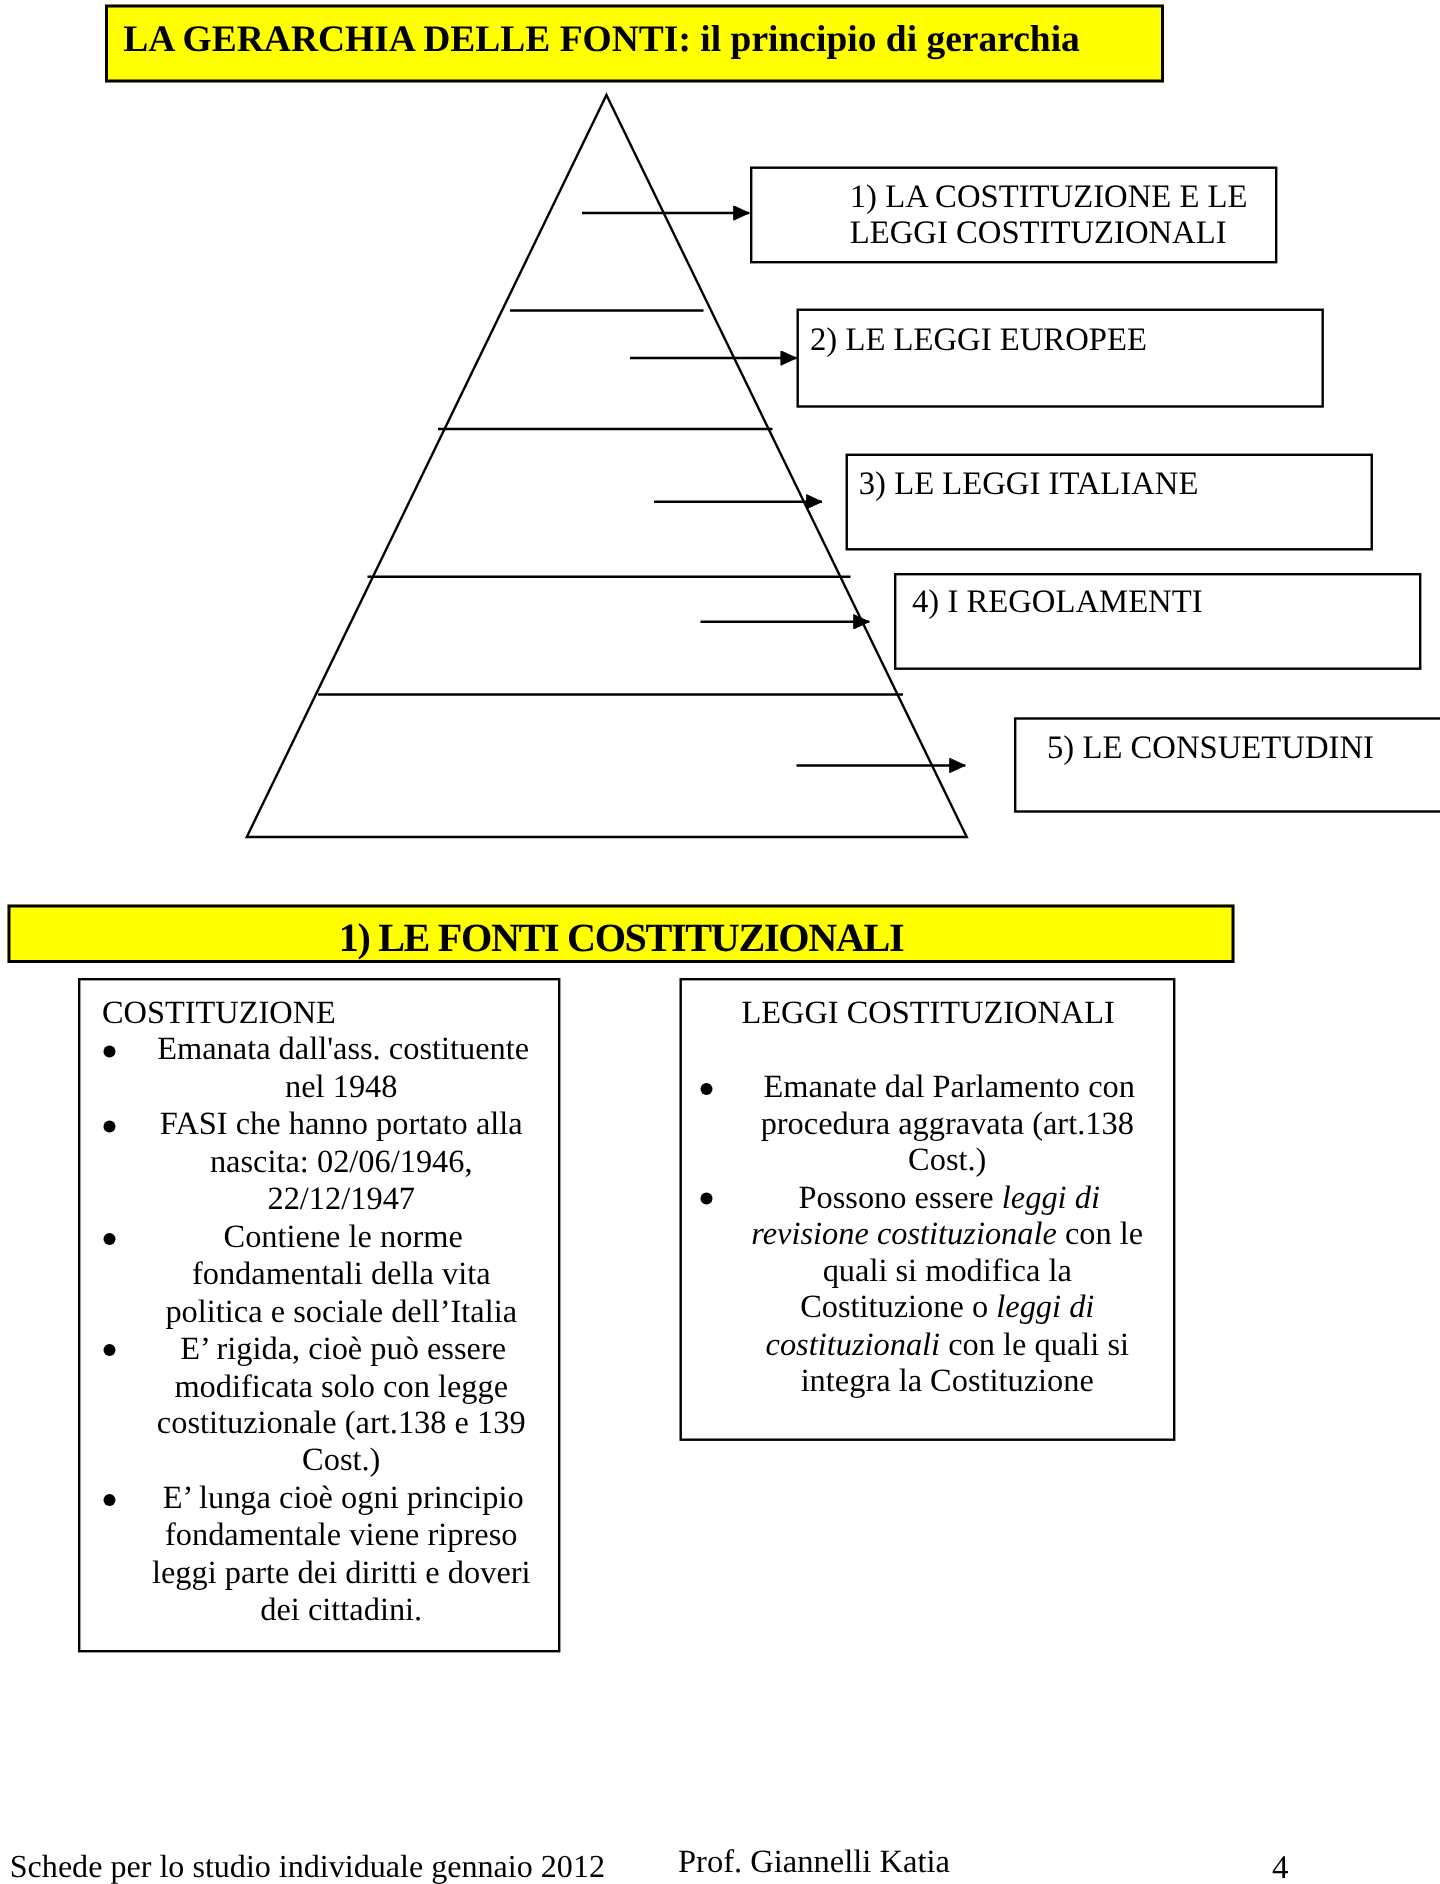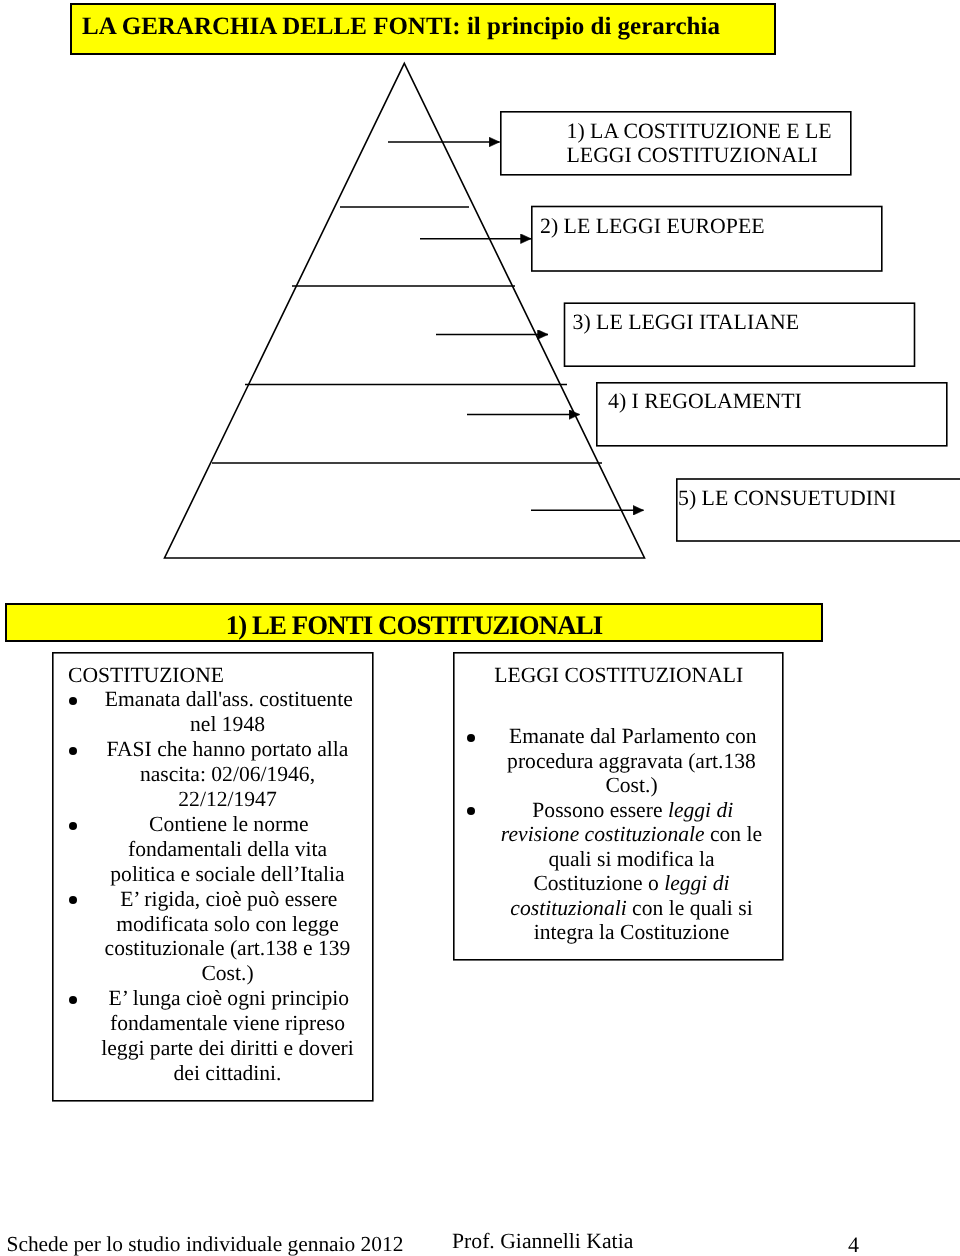--- a/index.html
+++ b/index.html
@@ -96,21 +96,21 @@
   <div class="levelbox" id="lb2" style="left:531px;top:206.5px;width:351px;height:65px;">
     <div class="txt" style="left:9px;">2) LE LEGGI EUROPEE</div>
   </div>
   <div class="levelbox" id="lb3" style="left:564px;top:303px;width:350px;height:63px;">
     <div class="txt" style="left:8.5px;text-align:center;">3) LE LEGGI ITALIANE</div>
   </div>
   <div class="levelbox" id="lb4" style="left:596px;top:382px;width:354px;height:64px;">
     <div class="txt" style="left:12px;">4) I REGOLAMENTI</div>
   </div>
   <div class="levelbox" id="lb5" style="left:676px;top:479px;width:351px;height:62px;">
-    <div class="txt" style="left:2px;">5) LE CONSUETUDINI</div>
+    <div class="txt" style="left:22px;">5) LE CONSUETUDINI</div>
   </div>
 
   <div class="banner" id="banner-fonti">1) LE FONTI COSTITUZIONALI</div>
 
   <div class="contentbox" id="box-left" style="left:52px;top:652px;width:321px;height:449px;">
     <div class="inner" style="position:absolute;left:16px;top:10.5px;width:290px;">
       <div class="hdr">COSTITUZIONE</div>
       <ul class="bl" id="costituzione-list">
         <li>Emanata dall'ass. costituente nel 1948</li>
         <li>FASI che hanno portato alla nascita: 02/06/1946, 22/12/1947</li>
@@ -118,21 +118,21 @@
         <li>E’ rigida, cioè può essere modificata solo con legge costituzionale (art.138 e 139 Cost.)</li>
         <li>E’ lunga cioè ogni principio fondamentale viene ripreso leggi parte dei diritti e doveri dei cittadini.</li>
       </ul>
     </div>
   </div>
 
   <div class="contentbox" id="box-right" style="left:453px;top:652px;width:330px;height:308px;">
     <div class="inner" style="position:absolute;left:14px;top:10.5px;width:300px;">
       <div class="hdr" style="text-align:center;padding-left:3.5px;">LEGGI COSTITUZIONALI</div>
       <div style="height:24.9px;"></div>
-      <ul class="bl" id="leggi-list" style="line-height:24.5px;margin-top:12px;">
+      <ul class="bl" id="leggi-list" style="line-height:24.5px;">
         <li>Emanate dal Parlamento con procedura aggravata (art.138 Cost.)</li>
         <li><span>Possono essere </span><i>leggi di revisione costituzionale</i><span> con le quali si modifica la Costituzione o </span><i>leggi di costituzionali</i><span> con le quali si integra la Costituzione</span></li>
       </ul>
     </div>
   </div>
 
   <div class="foot" style="left:6.5px;top:1231.5px;font-size:21.4px;text-align:center;">Schede per lo studio individuale gennaio 2012</div>
   <div class="foot" style="left:452px;top:1229px;font-size:21.7px;">Prof. Giannelli Katia</div>
   <div class="foot" style="left:848px;top:1232px;font-size:22px;">4</div>
 

